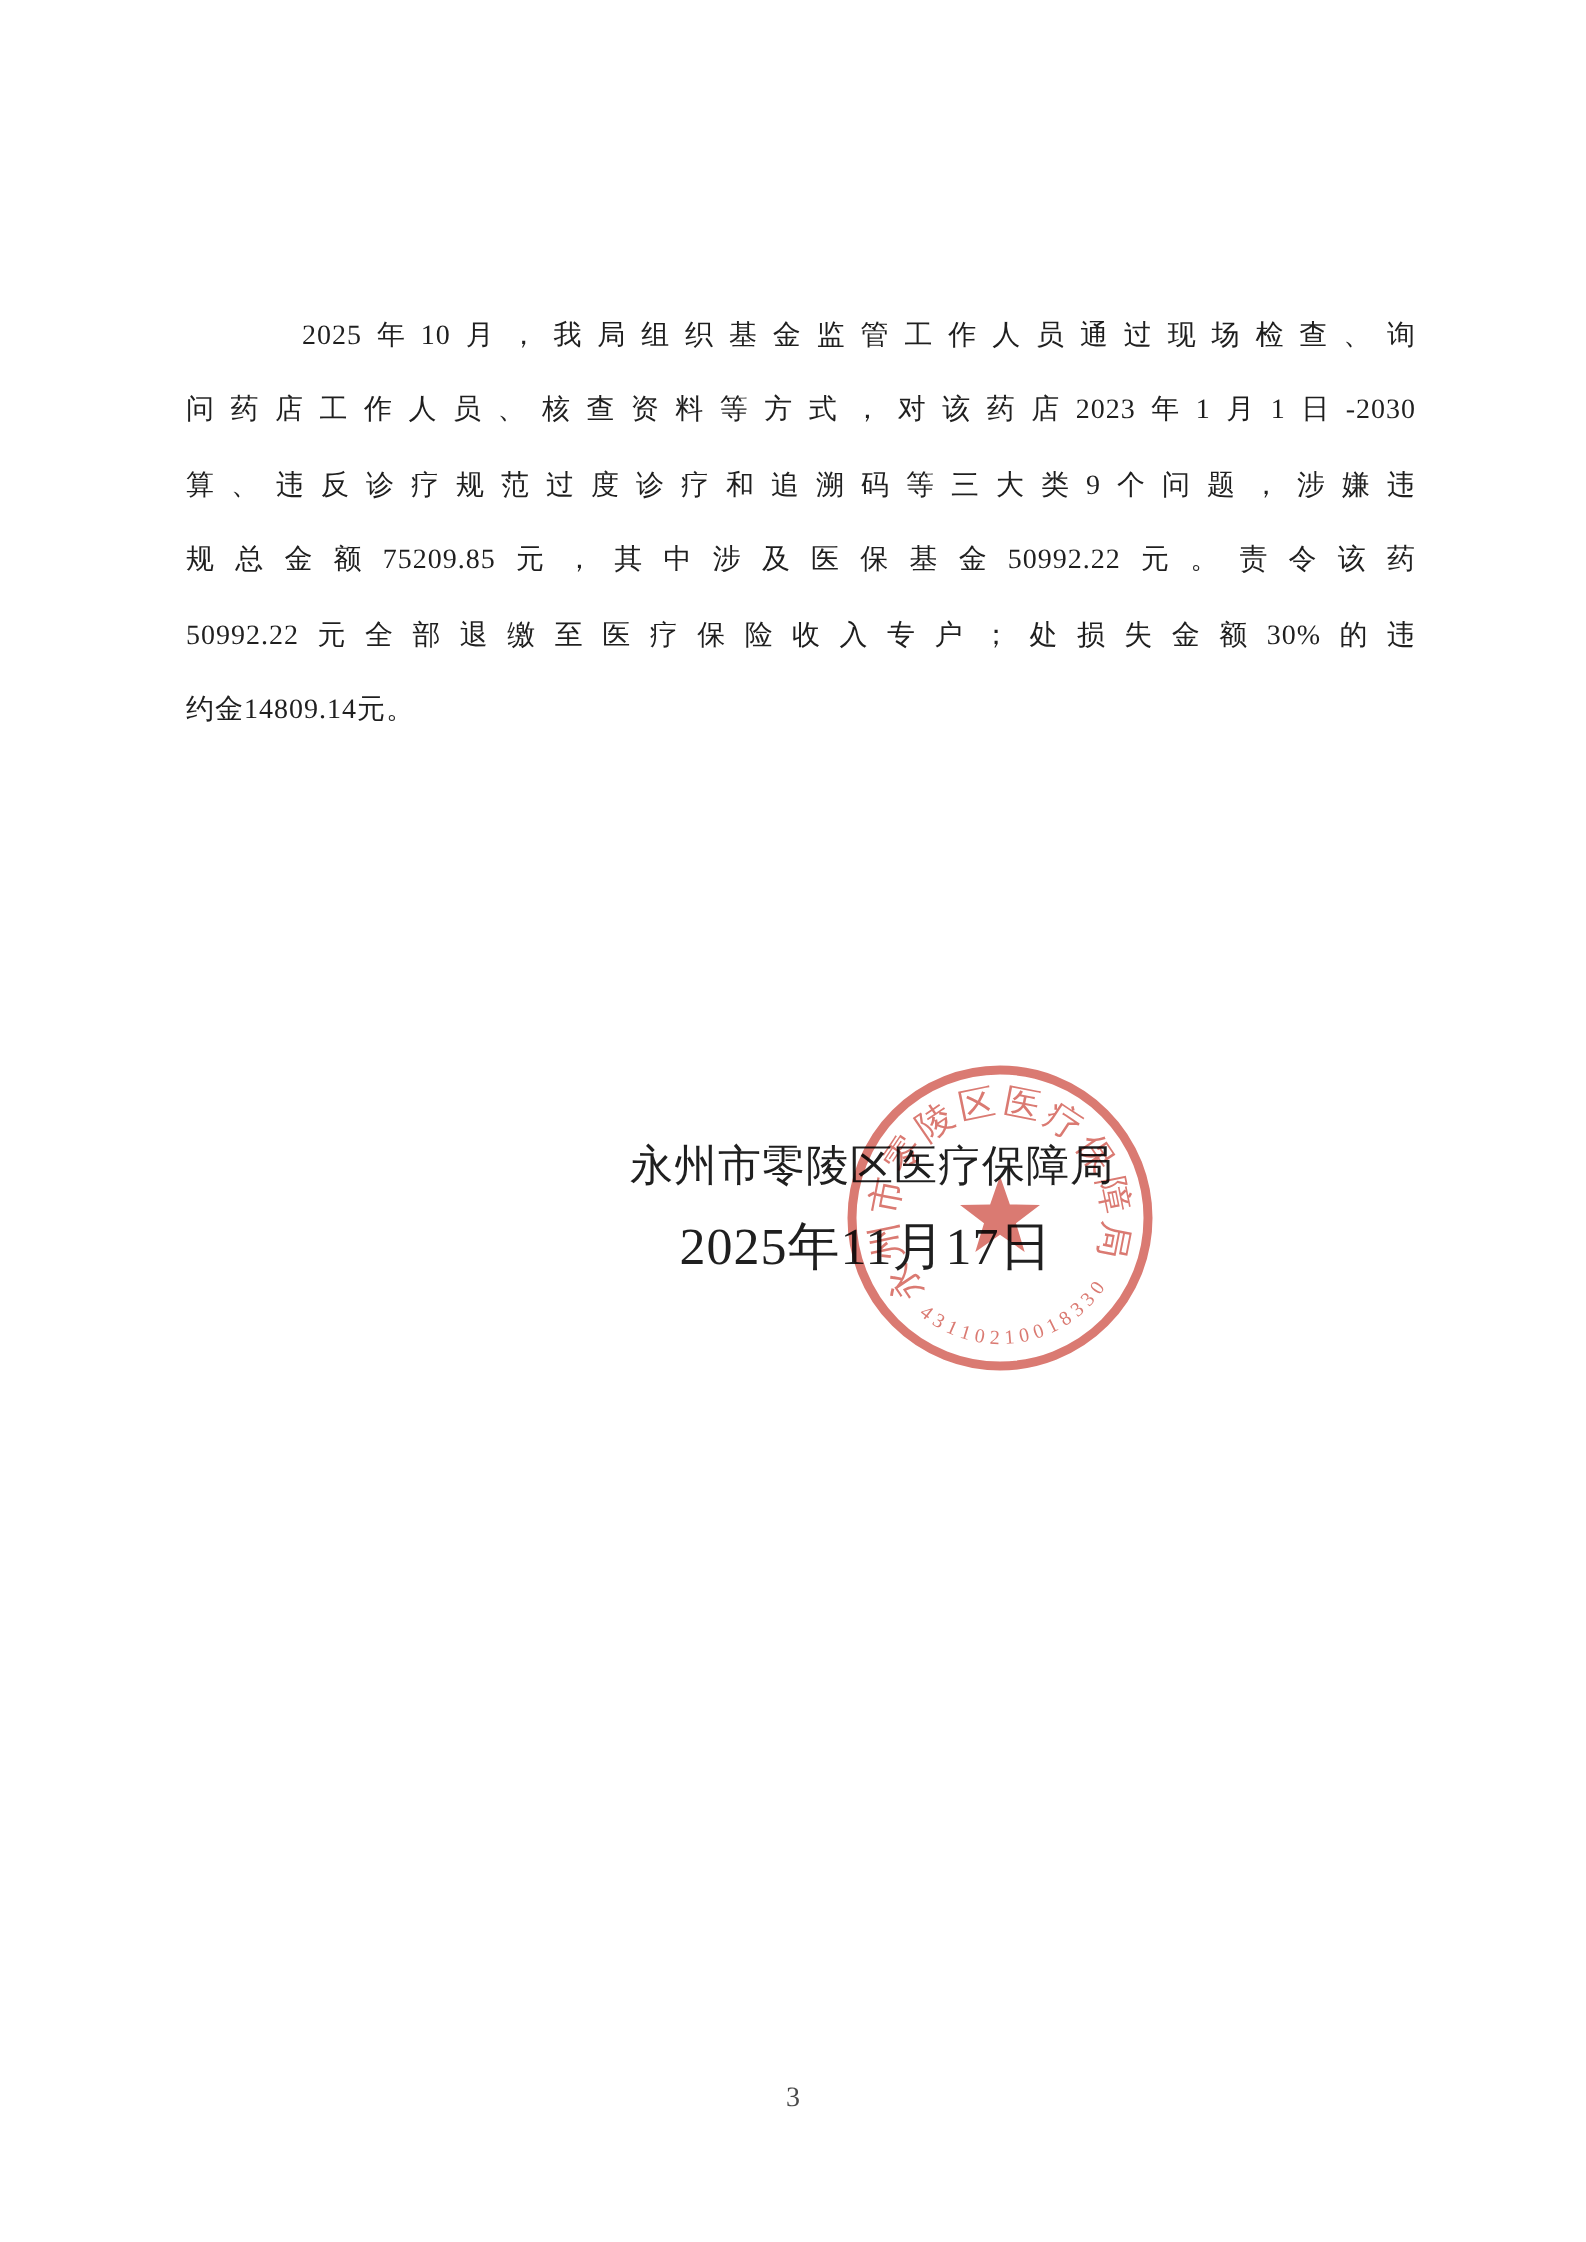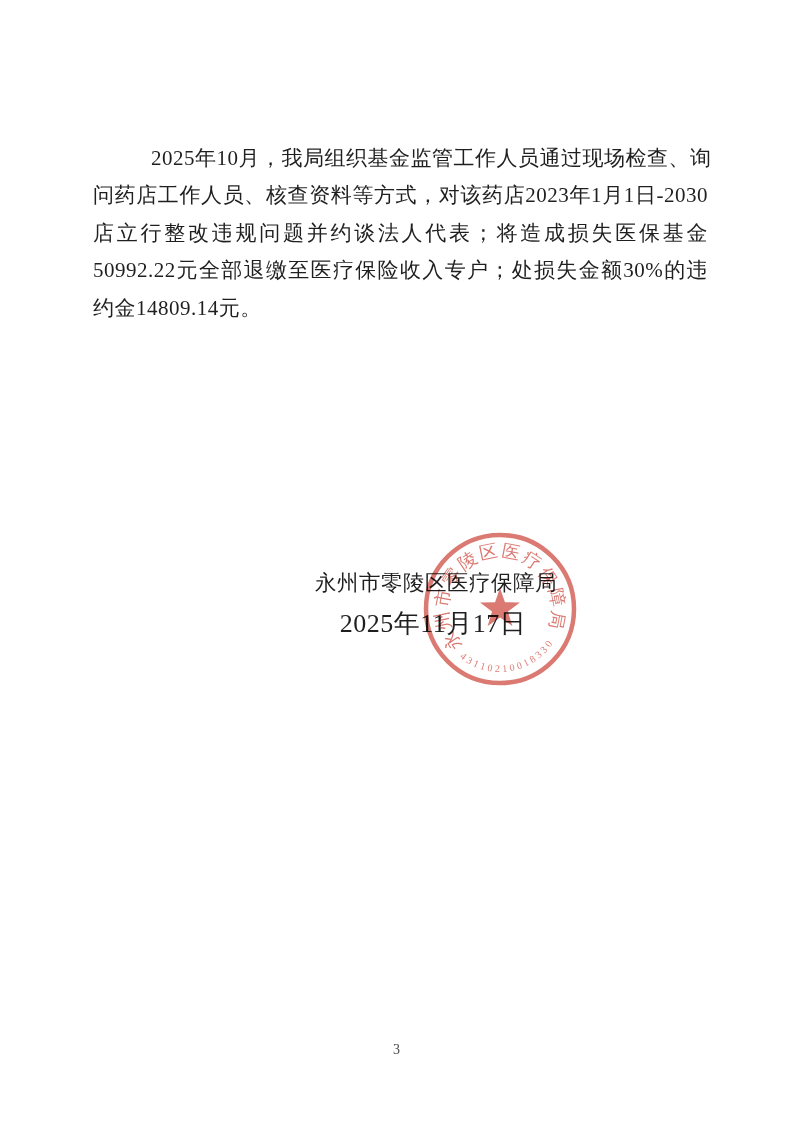--- a/index.html
+++ b/index.html
@@ -9,23 +9,23 @@
     height: 1121px;
     margin: 0 auto;
     background: #ffffff;
     overflow: hidden;
     font-family: "Liberation Serif", "DejaVu Serif", serif;
     color: #1f1f1f;
   }
   .body-paragraph {
     position: absolute;
     left: 93px;
-    top: 140px;
+    top: 150px;
     width: 615px;
-    font-size: 21px;
+    font-size: 14px;
     line-height: 37.4px;
     letter-spacing: 0.5px;
   }
   .body-line {
     height: 37.4px;
     text-align: justify;
     text-align-last: justify;
     white-space: nowrap;
     overflow: visible;
   }
@@ -73,21 +73,22 @@
   }
 </style>
 </head>
 <body>
 
 <div class="page">
 
   <div class="body-paragraph">
     <div class="body-line first">2025年10月，我局组织基金监管工作人员通过现场检查、询</div>
     <div class="body-line">问药店工作人员、核查资料等方式，对该药店2023年1月1日-2030</div>
-    <div class="body-line">店立行整改违规问题并约谈法人代表；将造成损失医保基金</div>
+    <div class="body-line">算、违反诊疗规范过度诊疗和追溯码等三大类9个问题，涉嫌违</div>
+    <div class="body-line">规总金额75209.85元，其中涉及医保基金50992.22元。责令该药</div>
     <div class="body-line">50992.22元全部退缴至医疗保险收入专户；处损失金额30%的违</div>
     <div class="body-line last">约金14809.14元。</div>
   </div>
 
   <div class="signature-agency">永州市零陵区医疗保障局</div>
   <div class="signature-date">2025年11月17日</div>
 
   <svg class="seal" viewBox="0 0 160 160" xmlns="http://www.w3.org/2000/svg">
     <defs>
       <path id="seal-arc-top" d="M 42.6,116.1 A 52,52 0 1 1 128.2,99.5" fill="none"></path>

